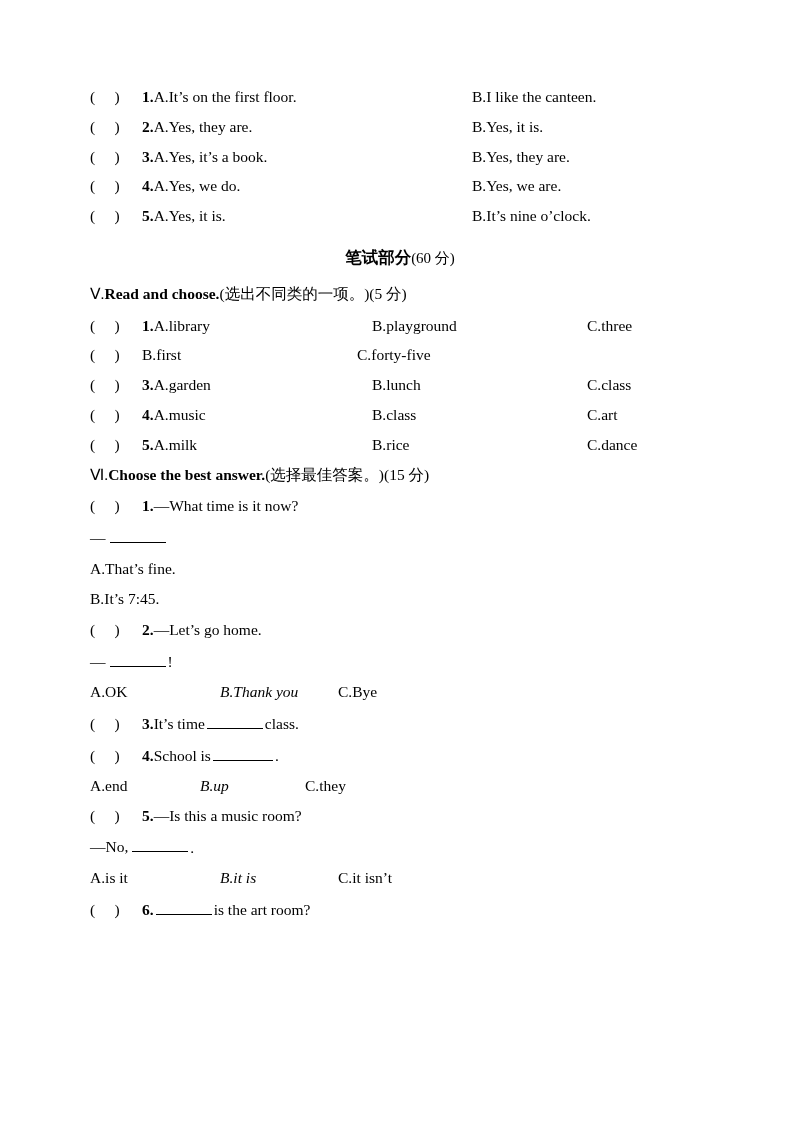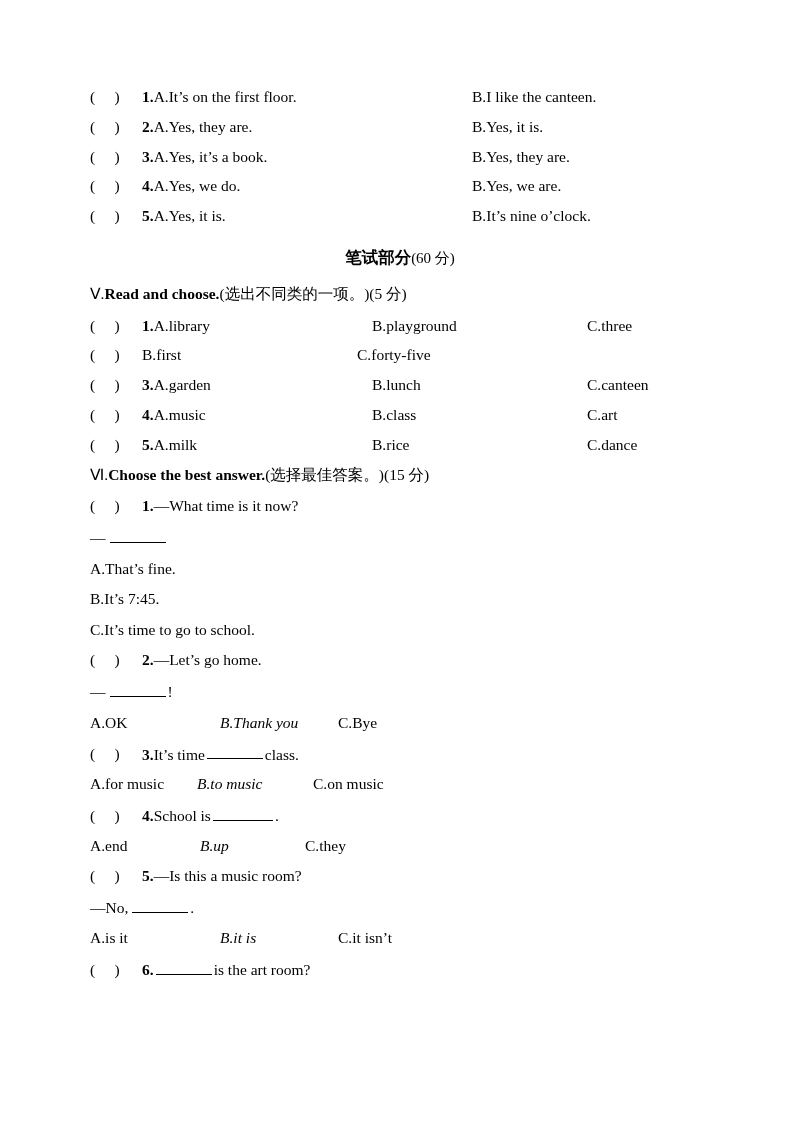--- a/index.html
+++ b/index.html
@@ -174,21 +174,21 @@
     </div>
     <div class="row">
       <span class="paren">(&nbsp;&nbsp;&nbsp;&nbsp;&nbsp;)</span>
       <span class="optB">B.first</span>
       <span class="optC">C.forty-five</span>
     </div>
     <div class="row">
       <span class="paren">(&nbsp;&nbsp;&nbsp;&nbsp;&nbsp;)</span>
       <span class="optA"><span class="num">3.</span><span>A.garden</span></span>
       <span class="optB">B.lunch</span>
-      <span class="optC">C.canteen</span>
+      <span class="optC">C.class</span>
     </div>
     <div class="row">
       <span class="paren">(&nbsp;&nbsp;&nbsp;&nbsp;&nbsp;)</span>
       <span class="optA"><span class="num">4.</span><span>A.music</span></span>
       <span class="optB">B.class</span>
       <span class="optC">C.art</span>
     </div>
     <div class="row">
       <span class="paren">(&nbsp;&nbsp;&nbsp;&nbsp;&nbsp;)</span>
       <span class="optA"><span class="num">5.</span><span>A.milk</span></span>
@@ -202,44 +202,38 @@
 
     <div class="qline">
       <span class="paren">(&nbsp;&nbsp;&nbsp;&nbsp;&nbsp;)</span>
       <span class="qtext"><span class="num">1.</span><span>—What time is it now?</span></span>
     </div>
     <div class="plain">
       <span class="dash">—</span><span class="blank"></span>
     </div>
     <div class="plain">A.That’s fine.</div>
     <div class="plain">B.It’s 7:45.</div>
-    <div class="plain">C.It’s time to go to school.</div>
 
     <div class="qline">
       <span class="paren">(&nbsp;&nbsp;&nbsp;&nbsp;&nbsp;)</span>
       <span class="qtext"><span class="num">2.</span><span>—Let’s go home.</span></span>
     </div>
     <div class="plain">
       <span class="dash">—</span><span class="blank"></span><span>!</span>
     </div>
     <div class="ansrow wide1">
       <span class="a">A.OK</span>
       <span class="b">B.Thank you</span>
       <span class="c">C.Bye</span>
     </div>
 
     <div class="qline">
       <span class="paren">(&nbsp;&nbsp;&nbsp;&nbsp;&nbsp;)</span>
       <span class="qtext"><span class="num">3.</span><span>It’s time</span><span class="blank"></span><span>class.</span></span>
     </div>
-    <div class="ansrow wide2">
-      <span class="a">A.for music</span>
-      <span class="b">B.to music</span>
-      <span class="c">C.on music</span>
-    </div>
 
     <div class="qline">
       <span class="paren">(&nbsp;&nbsp;&nbsp;&nbsp;&nbsp;)</span>
       <span class="qtext"><span class="num">4.</span><span>School is</span><span class="blank long"></span><span>.</span></span>
     </div>
     <div class="ansrow">
       <span class="a">A.end</span>
       <span class="b">B.up</span>
       <span class="c">C.they</span>
     </div>

